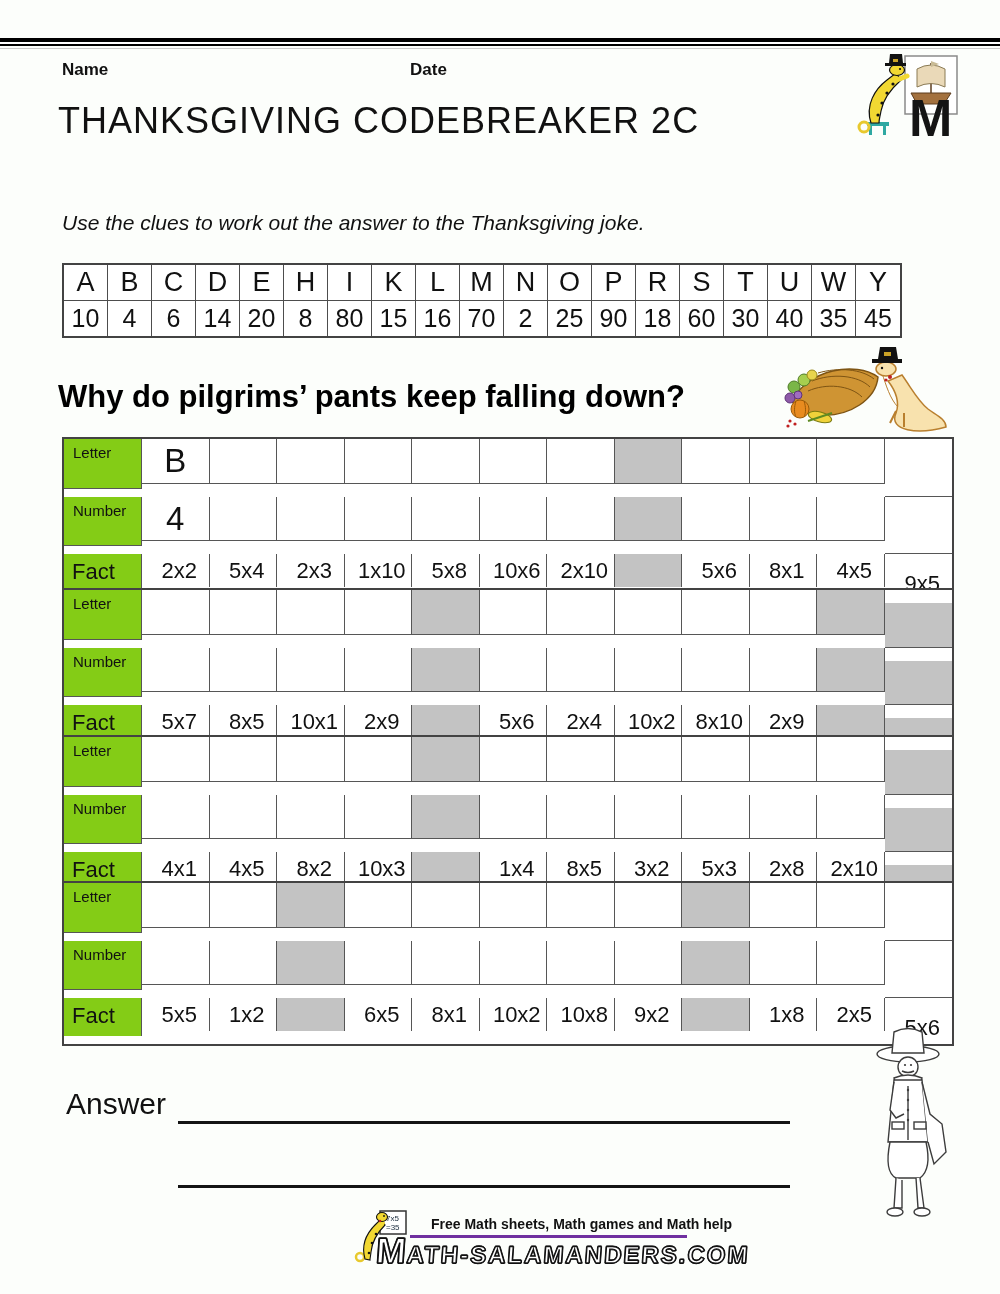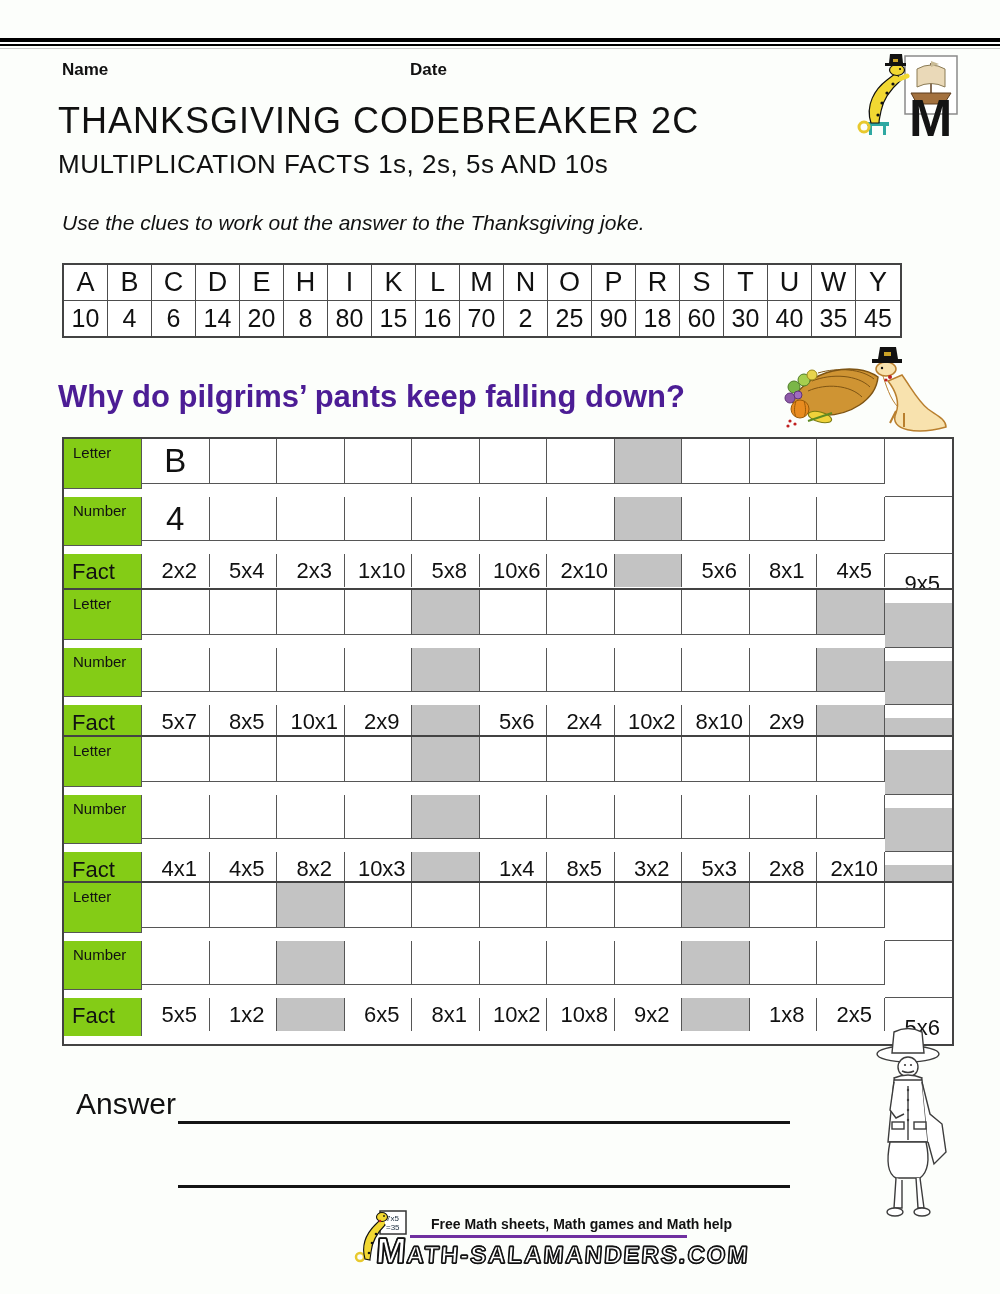--- a/index.html
+++ b/index.html
@@ -23,40 +23,40 @@
   .instruction{position:absolute;left:62px;top:211px;font-size:21px;font-style:italic;font-weight:500;}
 
   
   .code-table{position:absolute;left:62px;top:263px;width:836px;border:2px solid #434343;background:#fff;}
   .code-row{display:grid;grid-template-columns:repeat(19,1fr);}
   .code-cell{height:35px;border-right:1.5px solid #4d4d4d;border-bottom:1.5px solid #4d4d4d;
              display:flex;align-items:center;justify-content:center;font-size:27px;background:#fff;}
   .code-row.numbers .code-cell{font-size:25px;border-bottom:none;}
   .code-cell:last-child{border-right:none;}
 
-  .question{position:absolute;left:58px;top:379px;font-size:31px;font-weight:bold;color:#4c1d95;}
+  .question{position:absolute;left:58px;top:379px;font-size:31px;font-weight:bold;color:#000000;}
 
   
   .cb-grid{position:absolute;left:62px;width:888px;border:2px solid #434343;background:#fff;}
   .grid-0{top:437px;} .grid-1{top:588px;} .grid-2{top:735px;} .grid-3{top:881px;}
   .cb-row{display:grid;grid-template-columns:78px repeat(12,1fr);}
   .cb-cell{border-right:1.5px solid #565656;border-bottom:1.5px solid #565656;
            display:flex;align-items:center;justify-content:center;background:#fff;}
   .cb-row:last-child .cb-cell{border-bottom:none;padding-left:8px;}
   .cb-cell:last-child{border-right:none;margin-top:13px;}
   .cb-label{background:#84cc16;justify-content:flex-start;align-items:flex-start;
             padding:5px 0 0 9px;font-size:15px;}
   .row-letter .cb-cell{height:44px;}
   .row-number .cb-cell{height:43px;}
   .row-fact .cb-cell{height:33px;font-size:22px;}
   .cell-big{font-size:33px;font-weight:500;}
   .shaded{background:#c3c3c3;}
 
   
-  .answer-label{position:absolute;left:76px;top:1087px;font-size:30px;font-weight:500;}
+  .answer-label{position:absolute;left:66px;top:1087px;font-size:30px;font-weight:500;}
   .answer-line{position:absolute;left:178px;width:612px;height:3px;background:#141414;}
   .line-1{top:1121px;} .line-2{top:1185px;}
 
   
   .footer-tagline{position:absolute;left:431px;top:1216px;font-size:14px;font-weight:bold;}
   .footer-rule{position:absolute;left:410px;top:1235px;width:277px;height:3px;background:#7030a0;}
   .footer-domain{position:absolute;left:376px;top:1230px;white-space:nowrap;transform:skewX(-4deg);}
   .footer-domain .big-m{font-size:36px;font-weight:bold;color:#fff;letter-spacing:1px;
       -webkit-text-stroke:1.6px #111;text-shadow:1px 0 #111,-1px 0 #111,0 1px #111,0 -1px #111;}
   .footer-domain .rest{font-size:24px;font-weight:bold;color:#fff;letter-spacing:2px;
@@ -100,21 +100,20 @@
     <circle cx="27" cy="62" r="1.6" fill="#111"></circle>
       <circle cx="31" cy="50" r="1.6" fill="#111"></circle>
     <circle cx="36" cy="40" r="1.6" fill="#111"></circle>
       <circle cx="42" cy="31" r="1.6" fill="#111"></circle>
     <rect x="34" y="10" width="21" height="3" fill="#111"></rect>
     <path d="M38,10 L39,1 L51,1 L52,10 Z" fill="#111"></path>
     <rect x="42" y="6" width="5" height="3" fill="#c9a227"></rect>
   </svg>
 
   <div class="title">THANKSGIVING CODEBREAKER 2C</div>
-  <div class="subtitle">MULTIPLICATION FACTS 1s, 2s, 5s AND 10s</div>
   <div class="instruction">Use the clues to work out the answer to the Thanksgiving joke.</div>
 
   <div class="code-table">
     <div class="code-row letters">
         <div class="code-cell">A</div>
         <div class="code-cell">B</div>
         <div class="code-cell">C</div>
         <div class="code-cell">D</div>
         <div class="code-cell">E</div>
         <div class="code-cell">H</div>

